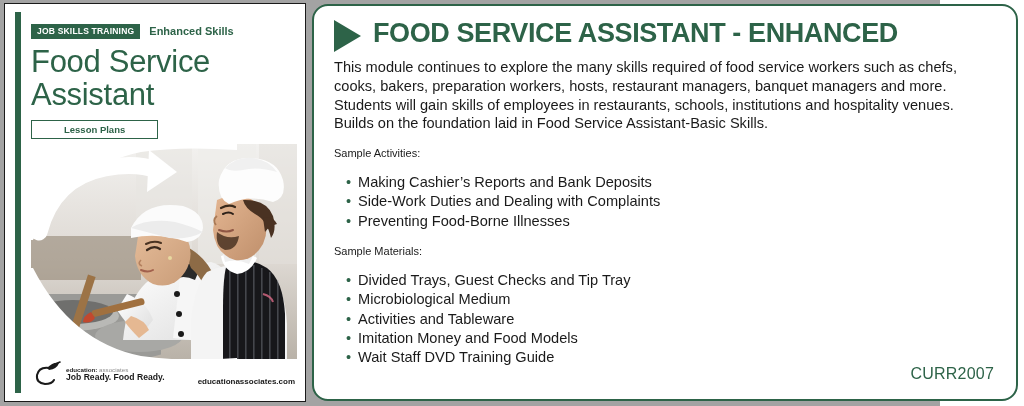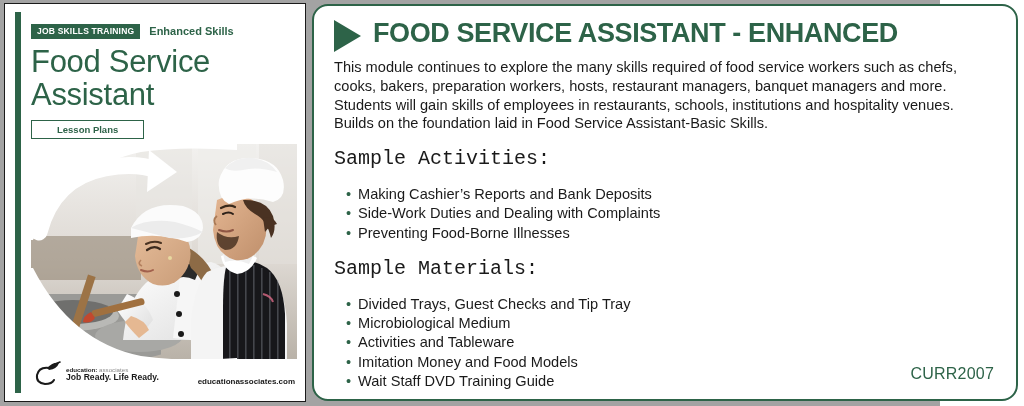--- a/index.html
+++ b/index.html
@@ -87,21 +87,21 @@
     letter-spacing: -0.3px;
   }
   .cover-title span { display: block; }
   .lesson-chip {
     display: inline-block;
     margin-top: 9px;
     border: 1.5px solid #2d6348;
     color: #2d6348;
     font-size: 9.5px;
     font-weight: bold;
-    padding: 4px 25px;
+    padding: 4px 32px;
     line-height: 1;
   }
 
   
   .pd-logo {
     width: 74px;
     text-align: center;
     padding-top: 4px;
   }
   .pd-mark { display: block; margin: 0 auto; }
@@ -208,23 +208,22 @@
     color: #1a1a1a;
     font-size: 14.6px;
     line-height: 1.29;
     margin: 0 4px 0 4px;
   }
   .section {
     margin: 13px 0 0 4px;
   }
   .section-head {
     color: #1a1a1a;
-    font-size: 20px;
+    font-size: 11px;
     line-height: 1.33;
-    font-family: Liberation Mono, monospace;
   }
   .bullet-list {
     list-style: none;
     margin: 12px;
     padding: 0;
   }
   .bullet-list li {
     color: #1a1a1a;
     font-size: 14.6px;
     line-height: 1.33;
@@ -417,21 +416,21 @@
         <div class="ea-logo">
           <svg width="30" height="26" viewBox="0 0 30 26">
             <path d="M17 7 Q6 5 4 14 Q3 22 12 23 Q19 23 21 19" fill="none" stroke="#1a1a1a" stroke-width="2" stroke-linecap="round"></path>
             <path d="M14 7 Q20 1 26 2 Q24 8 16 9 Z" fill="#1a1a1a"></path>
             <path d="M20 4 L27 1" stroke="#1a1a1a" stroke-width="1.6" stroke-linecap="round"></path>
           </svg>
           <div class="ea-text">
             <div class="ea-name">
               <b>education:</b><span> associates</span>
             </div>
-            <div class="ea-tag">Job Ready. Life Ready.</div>
+            <div class="ea-tag">Job Ready. Food Ready.</div>
           </div>
         </div>
         <div class="ea-site">educationassociates.com</div>
       </div>
 
     </div>
   </div>
 
   <div class="detail-panel">
 

